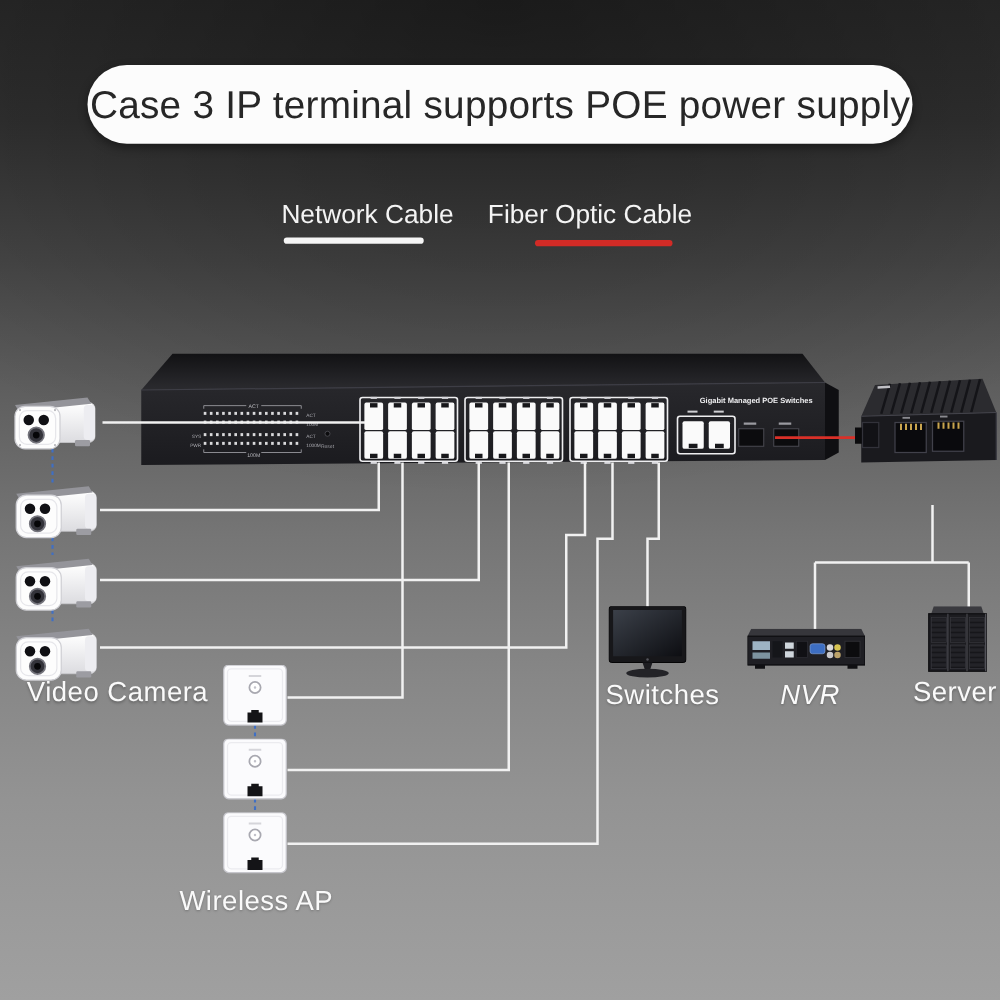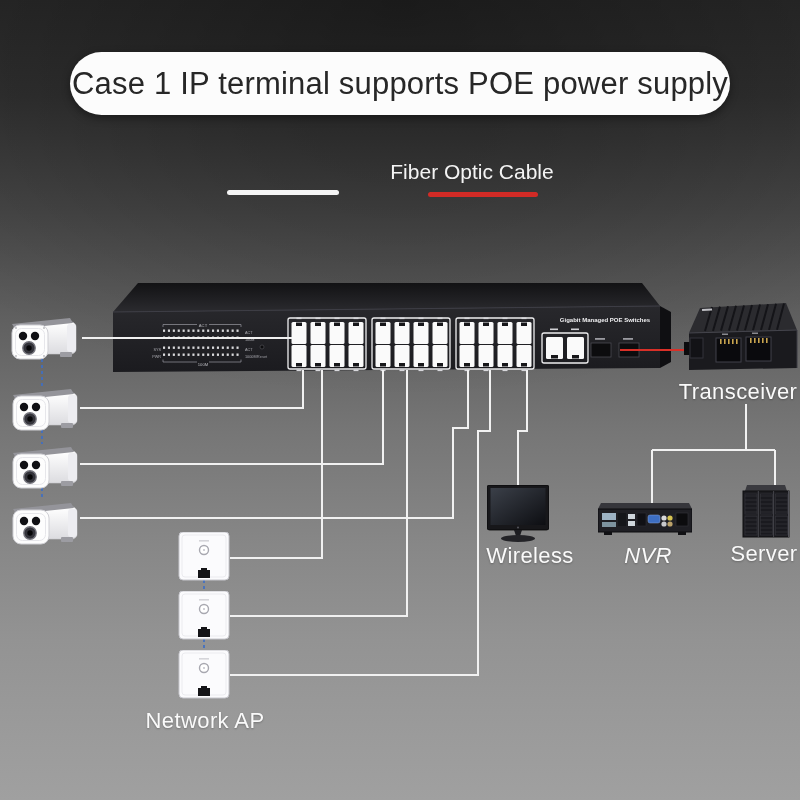--- a/index.html
+++ b/index.html
@@ -34,23 +34,24 @@
   #lbl-server{left:726px;top:541px;width:76px;}
   #lbl-transceiver{left:676px;top:379px;width:124px;}
   svg{display:block;}
 </style>
 </head>
 <body>
 
 <div id="stage">
 
   <div id="title-pill" class="abs">
-    <span>Case 1 IP terminal supports POE power supply</span>
+    <span>Case 3 IP terminal supports POE power supply</span>
   </div>
 
+  <div id="legend-net-label" class="abs legend-label">Network Cable</div>
   <div id="legend-net-bar" class="abs legend-bar"></div>
   <div id="legend-fiber-label" class="abs legend-label">Fiber Optic Cable</div>
   <div id="legend-fiber-bar" class="abs legend-bar"></div>
 
   <svg class="abs" style="left:105px;top:278px;" width="575" height="100" viewBox="0 0 575 100">
     <defs>
       <linearGradient id="gtop" x1="0" y1="0" x2="0" y2="1">
         <stop offset="0" stop-color="#121214"></stop>
           <stop offset="1" stop-color="#2b2b2f"></stop>
       </linearGradient>
@@ -334,19 +335,19 @@
       <rect x="74" y="36" width="1.6" height="5" fill="#c9a54e"></rect>
         <rect x="78" y="36" width="1.6" height="5" fill="#c9a54e"></rect>
       <rect x="82" y="36" width="1.6" height="5" fill="#c9a54e"></rect>
     </g>
     <rect x="38" y="31.5" width="6" height="1.5" fill="#8a8a90"></rect>
     <rect x="68" y="30.5" width="6" height="1.5" fill="#8a8a90"></rect>
     <rect x="18" y="7" width="10" height="2" fill="#bfbfc4" transform="rotate(-3 18 7)"></rect>
     <line x1="113" y1="28" x2="113" y2="66" stroke="#3a3a42" stroke-width="1"></line>
   </svg>
 
-  <div id="lbl-ap" class="abs dev-label">Network AP</div>
-  <div id="lbl-computer" class="abs dev-label">Wireless</div>
+  <div id="lbl-camera" class="abs dev-label">Video Camera</div>
+  <div id="lbl-ap" class="abs dev-label">Wireless AP</div>
+  <div id="lbl-computer" class="abs dev-label">Switches</div>
   <div id="lbl-nvr" class="abs dev-label">NVR</div>
   <div id="lbl-server" class="abs dev-label">Server</div>
-  <div id="lbl-transceiver" class="abs dev-label">Transceiver</div>
 
 </div>
 
 </body></html>

